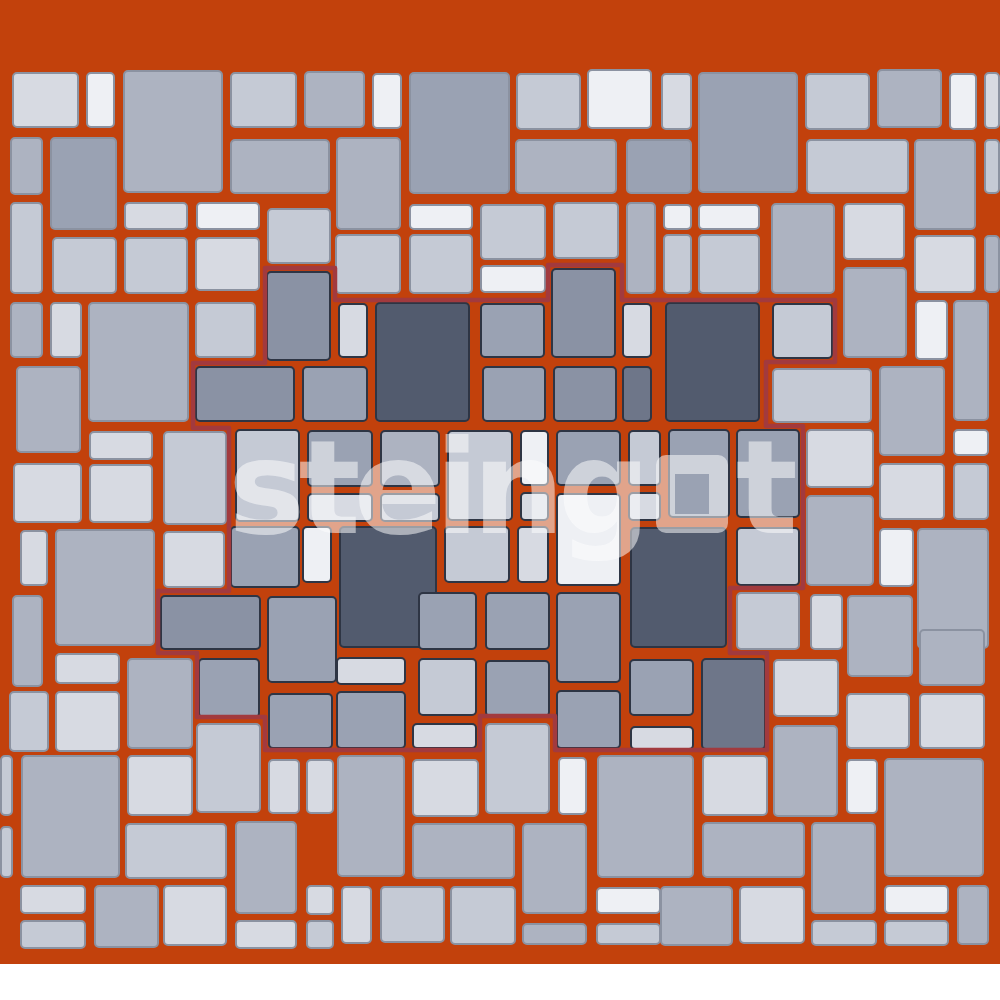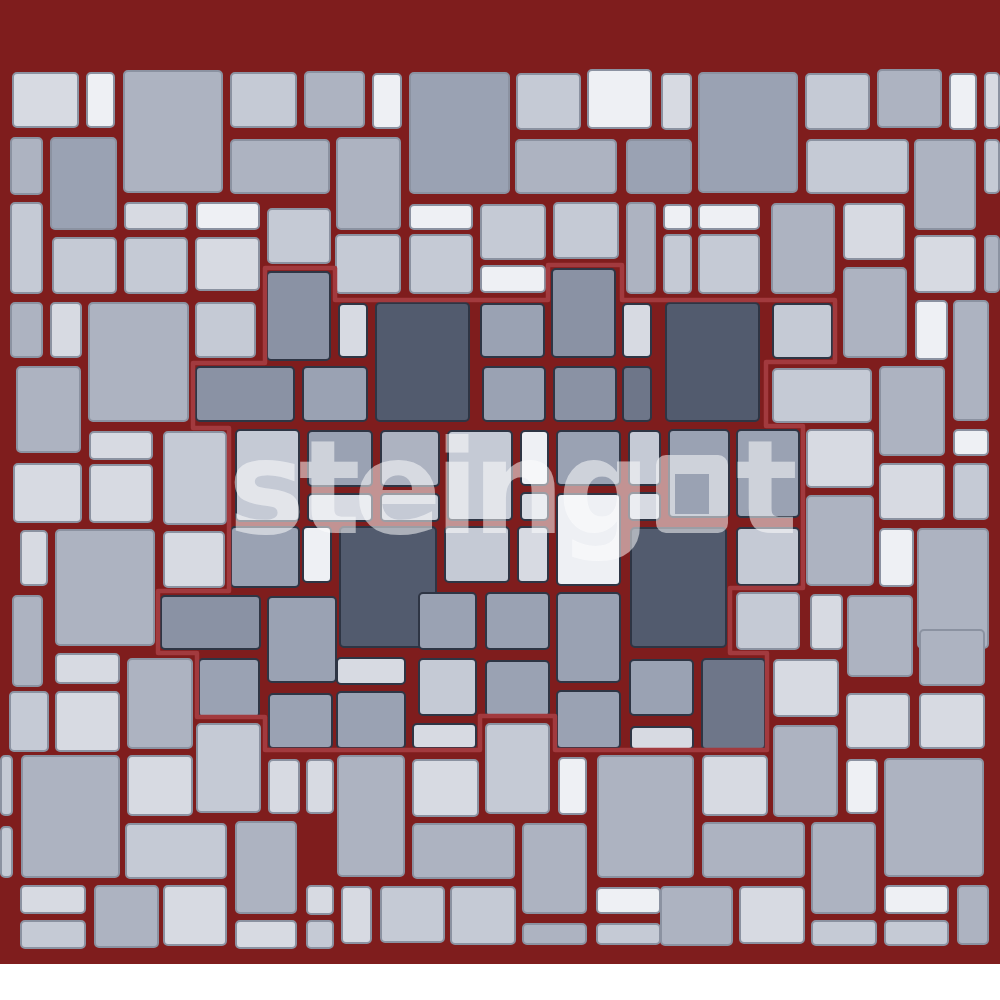--- a/index.html
+++ b/index.html
@@ -5,21 +5,21 @@
   html,body{margin:0;padding:0;}
   body{
     width:1000px;height:1000px;
     background:#ffffff;
     font-family:"DejaVu Sans", sans-serif;
     overflow:hidden;
   }
   .canvas{
     position:relative;
     width:1000px;height:964px;
-    background:#7f1d1d;
+    background:#c2410c;
   }
   .tile{
     position:absolute;
     box-sizing:border-box;
     border:2px solid #8b92a1;
     border-radius:5px;
   }
   .tile.module{
     border-color:#2e3544;
   }

